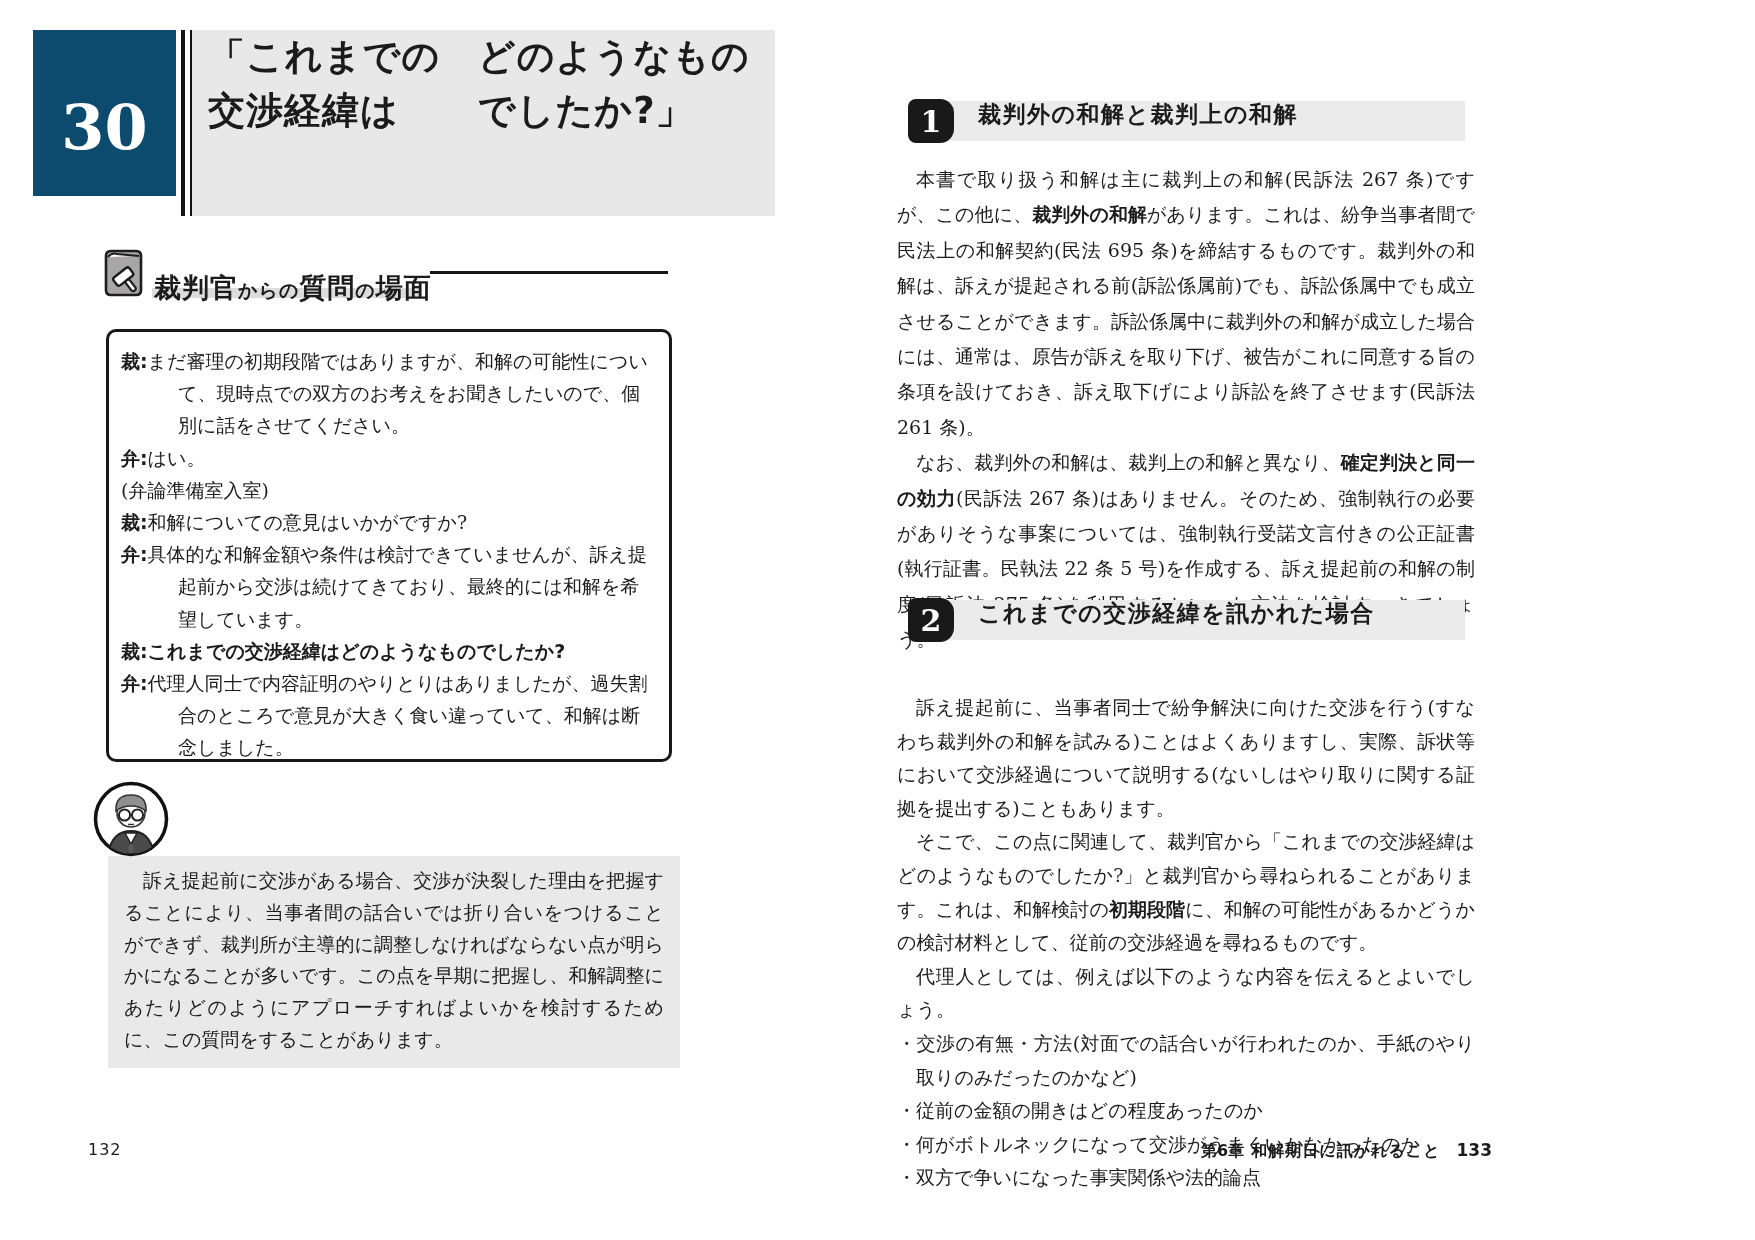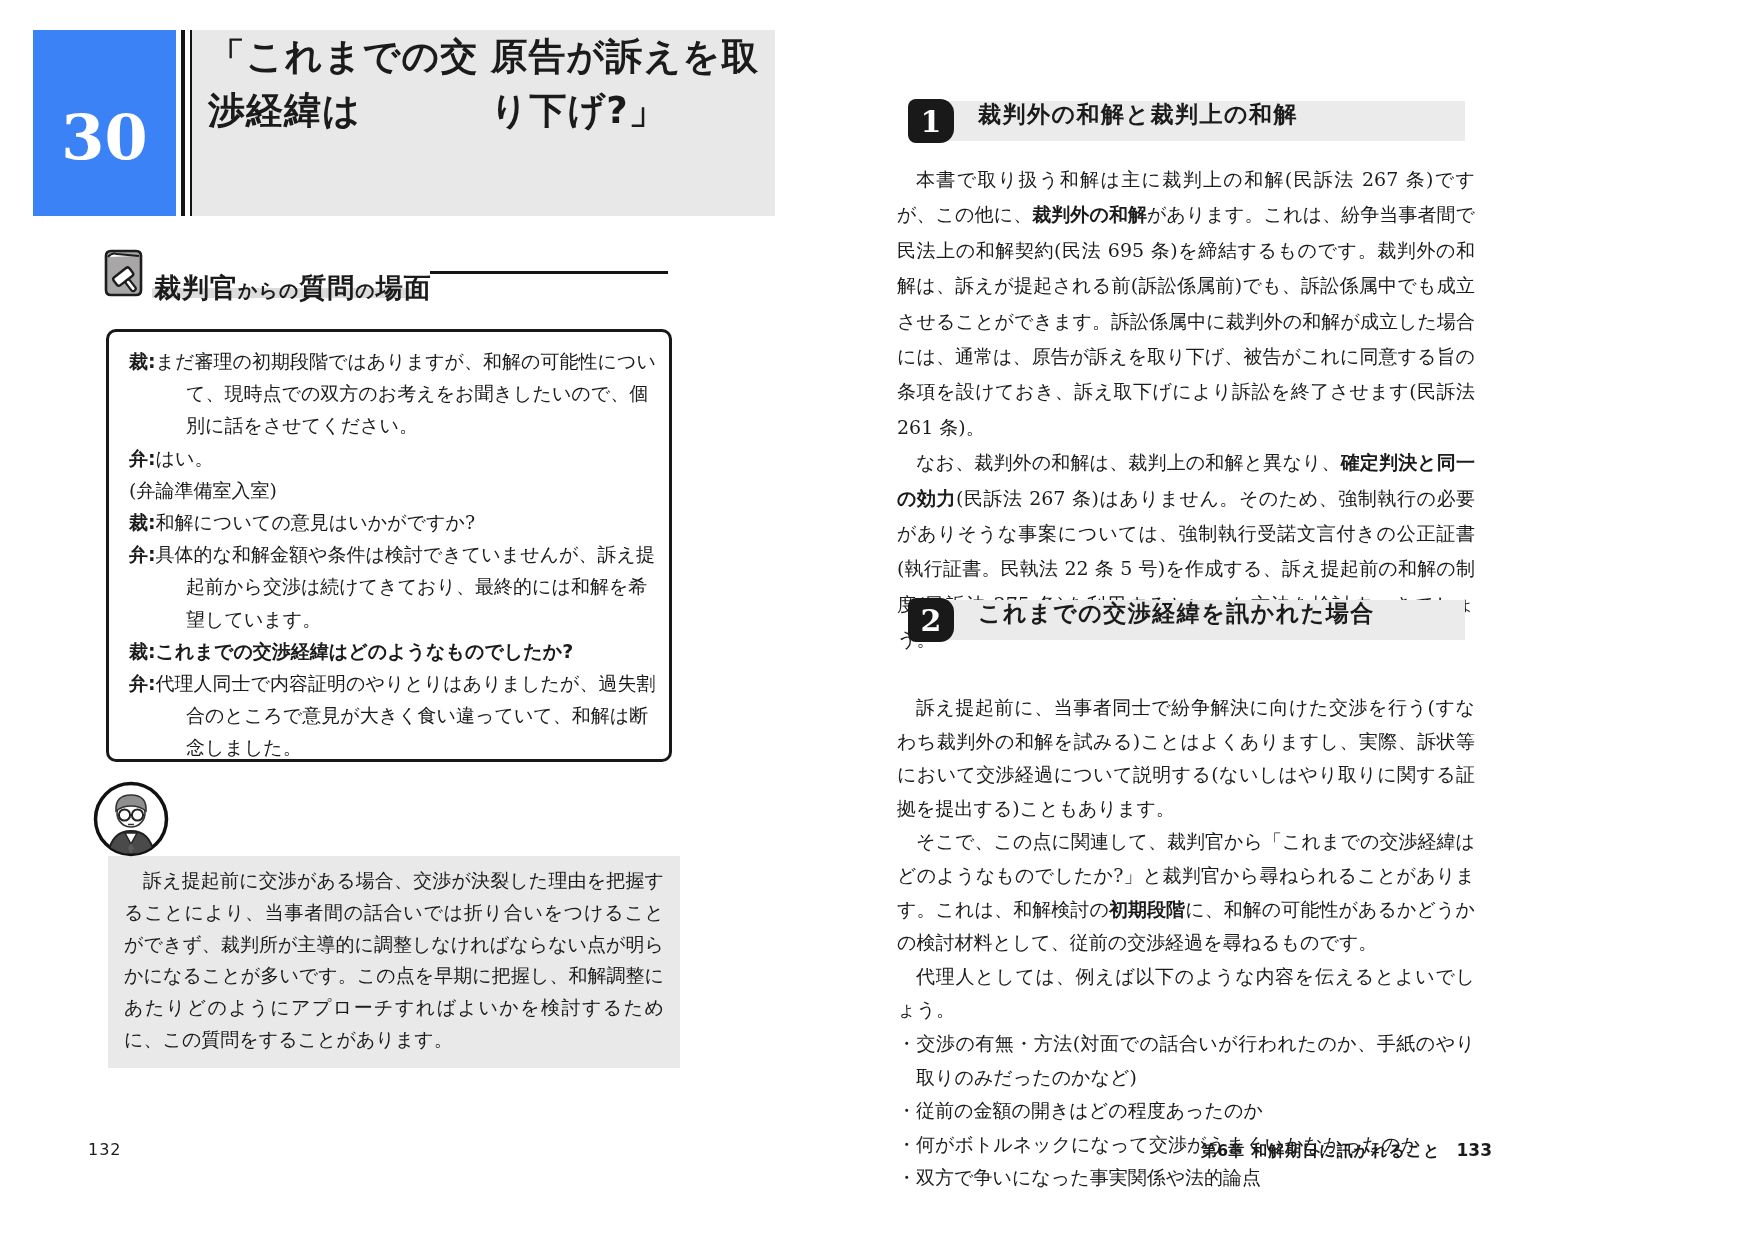--- a/index.html
+++ b/index.html
@@ -1,39 +1,39 @@
 <!DOCTYPE html>
 <html><head>
 <meta charset="utf-8">
 <style>
   html,body{margin:0;padding:0;background:#fff;}
   .canvas{position:relative;width:1755px;height:1240px;background:#ffffff;overflow:hidden;
           font-family:"DejaVu Serif",serif;color:#1b1b1b;}
   .abs{position:absolute;}
 
   
-  .lp-number{left:33px;top:30px;width:143px;height:186px;background:#3b82f6;
+  .lp-number{left:33px;top:30px;width:143px;height:166px;background:#0c4a6e;
              display:flex;align-items:center;justify-content:center;}
   .lp-number span{color:#fff;font:700 62px "DejaVu Serif",serif;transform:translateY(14px);}
   .lp-sep{left:181px;top:30px;width:5px;height:186px;border-left:4px solid #141414;border-right:2px solid #141414;}
   .lp-title{left:192px;top:30px;width:583px;height:186px;background:#e9e8e8;
             display:flex;flex-direction:row;justify-content:center;padding-left:16px;box-sizing:border-box;}
   .lp-title div{font:700 37px "DejaVu Sans",sans-serif;line-height:54px;letter-spacing:1px;}
   .lp-title .t2{padding-left:12px;}
 
   
   .scene-icon{left:98px;top:248px;width:50px;height:52px;}
   .scene-underline{left:152px;top:288px;width:268px;height:10px;background:#dcdcdc;z-index:1;}
   .scene-heading{left:154px;top:266px;height:44px;line-height:44px;z-index:2;
                  font-family:"DejaVu Sans",sans-serif;font-weight:700;font-size:27px;letter-spacing:1px;}
   .scene-heading .seg-sm{font-size:19px;}
   .scene-rule{left:430px;top:271px;width:238px;height:0;border-top:3px solid #141414;}
 
   .dialogue-box{left:106px;top:329px;width:566px;height:433px;border:3px solid #181818;border-radius:10px;
-                box-sizing:border-box;padding:13px 12px 0 20px;font-size:19px;line-height:32.2px;background:#fff;}
+                box-sizing:border-box;padding:13px 12px 0 12px;font-size:19px;line-height:32.2px;background:#fff;}
   .dlg-line{padding-left:57px;text-indent:-57px;}
   .dlg-stage{padding-left:0;text-indent:0;}
   .spk{font-family:"DejaVu Sans",sans-serif;font-weight:700;}
   .dlg-bold{font-family:"DejaVu Sans",sans-serif;font-weight:700;}
 
   
   .why-banner{left:128px;top:790px;width:430px;height:56px;}
   .why-banner svg{position:absolute;left:0;top:0;}
   .why-heading{position:absolute;left:54px;top:0;line-height:56px;white-space:nowrap;
                font:700 26px "DejaVu Sans",sans-serif;letter-spacing:1px;}
@@ -73,21 +73,21 @@
 <body>
 
 <div class="canvas">
 
   <div class="abs lp-number">
     <span>30</span>
   </div>
   <div class="abs lp-sep"></div>
   <div class="abs lp-title">
     <div class="t1">「これまでの交渉経緯は</div>
-    <div class="t2">原告が訴えを取り下げ?」</div>
+    <div class="t2">どのようなものでしたか?」</div>
   </div>
 
   <div class="abs scene-icon">
     <svg width="50" height="52" viewBox="0 0 50 52">
       <path d="M8 8 Q8 3 13 3 H38 Q43 3 43 8 V42 Q43 47 38 47 H13 Q8 47 8 42 Z" fill="#a8a6a6" stroke="#1d1d1d" stroke-width="2.6"></path>
       <path d="M10 9 Q14 4 19 6 L41 8" fill="#fff" stroke="#1d1d1d" stroke-width="2"></path>
       <g transform="rotate(-38 26 28)">
         <rect x="15" y="23" width="20" height="10" rx="2.5" fill="#fff" stroke="#1d1d1d" stroke-width="2.4"></rect>
         <rect x="23" y="33" width="5" height="13" rx="2.4" fill="#fff" stroke="#1d1d1d" stroke-width="2.2"></rect>
       </g>

